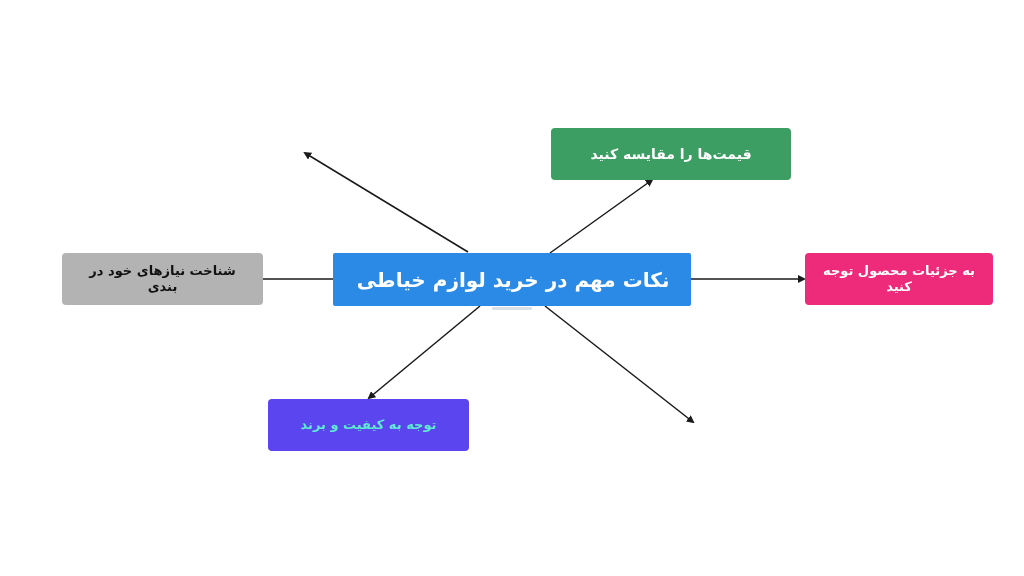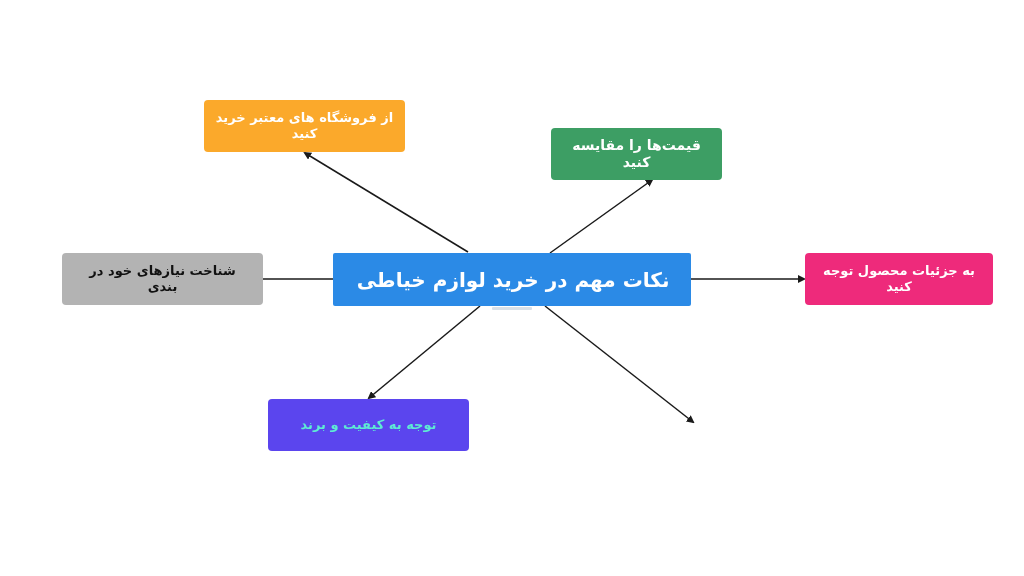--- a/index.html
+++ b/index.html
@@ -52,21 +52,21 @@
     }
     .node-orange {
       left: 204px; top: 100px;
       width: 201px; height: 52px;
       background: #fba92b;
       color: #ffffff;
       font-size: 13px;
     }
     .node-green {
       left: 551px; top: 128px;
-      width: 171px; height: 52px;
+      width: 240px; height: 52px;
       background: #3d9e64;
       color: #ffffff;
       font-size: 14px;
       align-items: center;
     }
     .node-pink {
       left: 805px; top: 253px;
       width: 188px; height: 52px;
       background: #ee2a7b;
       color: #ffffff;
@@ -120,26 +120,20 @@
     <line x1="333" y1="279" x2="220" y2="279" stroke="#1a1a1a" stroke-width="1.5" marker-end="url(#arrowhead)"></line>
     <line x1="480" y1="306" x2="369" y2="398" stroke="#1a1a1a" stroke-width="1.5" marker-end="url(#arrowhead)"></line>
     <line x1="545" y1="306" x2="693" y2="422" stroke="#1a1a1a" stroke-width="1.5" marker-end="url(#arrowhead)"></line>
   </svg>
 
   <div class="node node-center">
     <span>نکات مهم در خرید لوازم خیاطی</span>
   </div>
   <div class="tiny-caption"></div>
 
-  <div class="node node-orange">
-    <div>
-      <span>از فروشگاه های معتبر خرید</span>
-      <span>کنید</span>
-    </div>
-  </div>
 
   <div class="node node-green">
     <span>قیمت‌ها را مقایسه کنید</span>
   </div>
 
   <div class="node node-pink">
     <span>به جزئیات محصول توجه کنید</span>
   </div>
 
   <div class="node node-grey-left">

